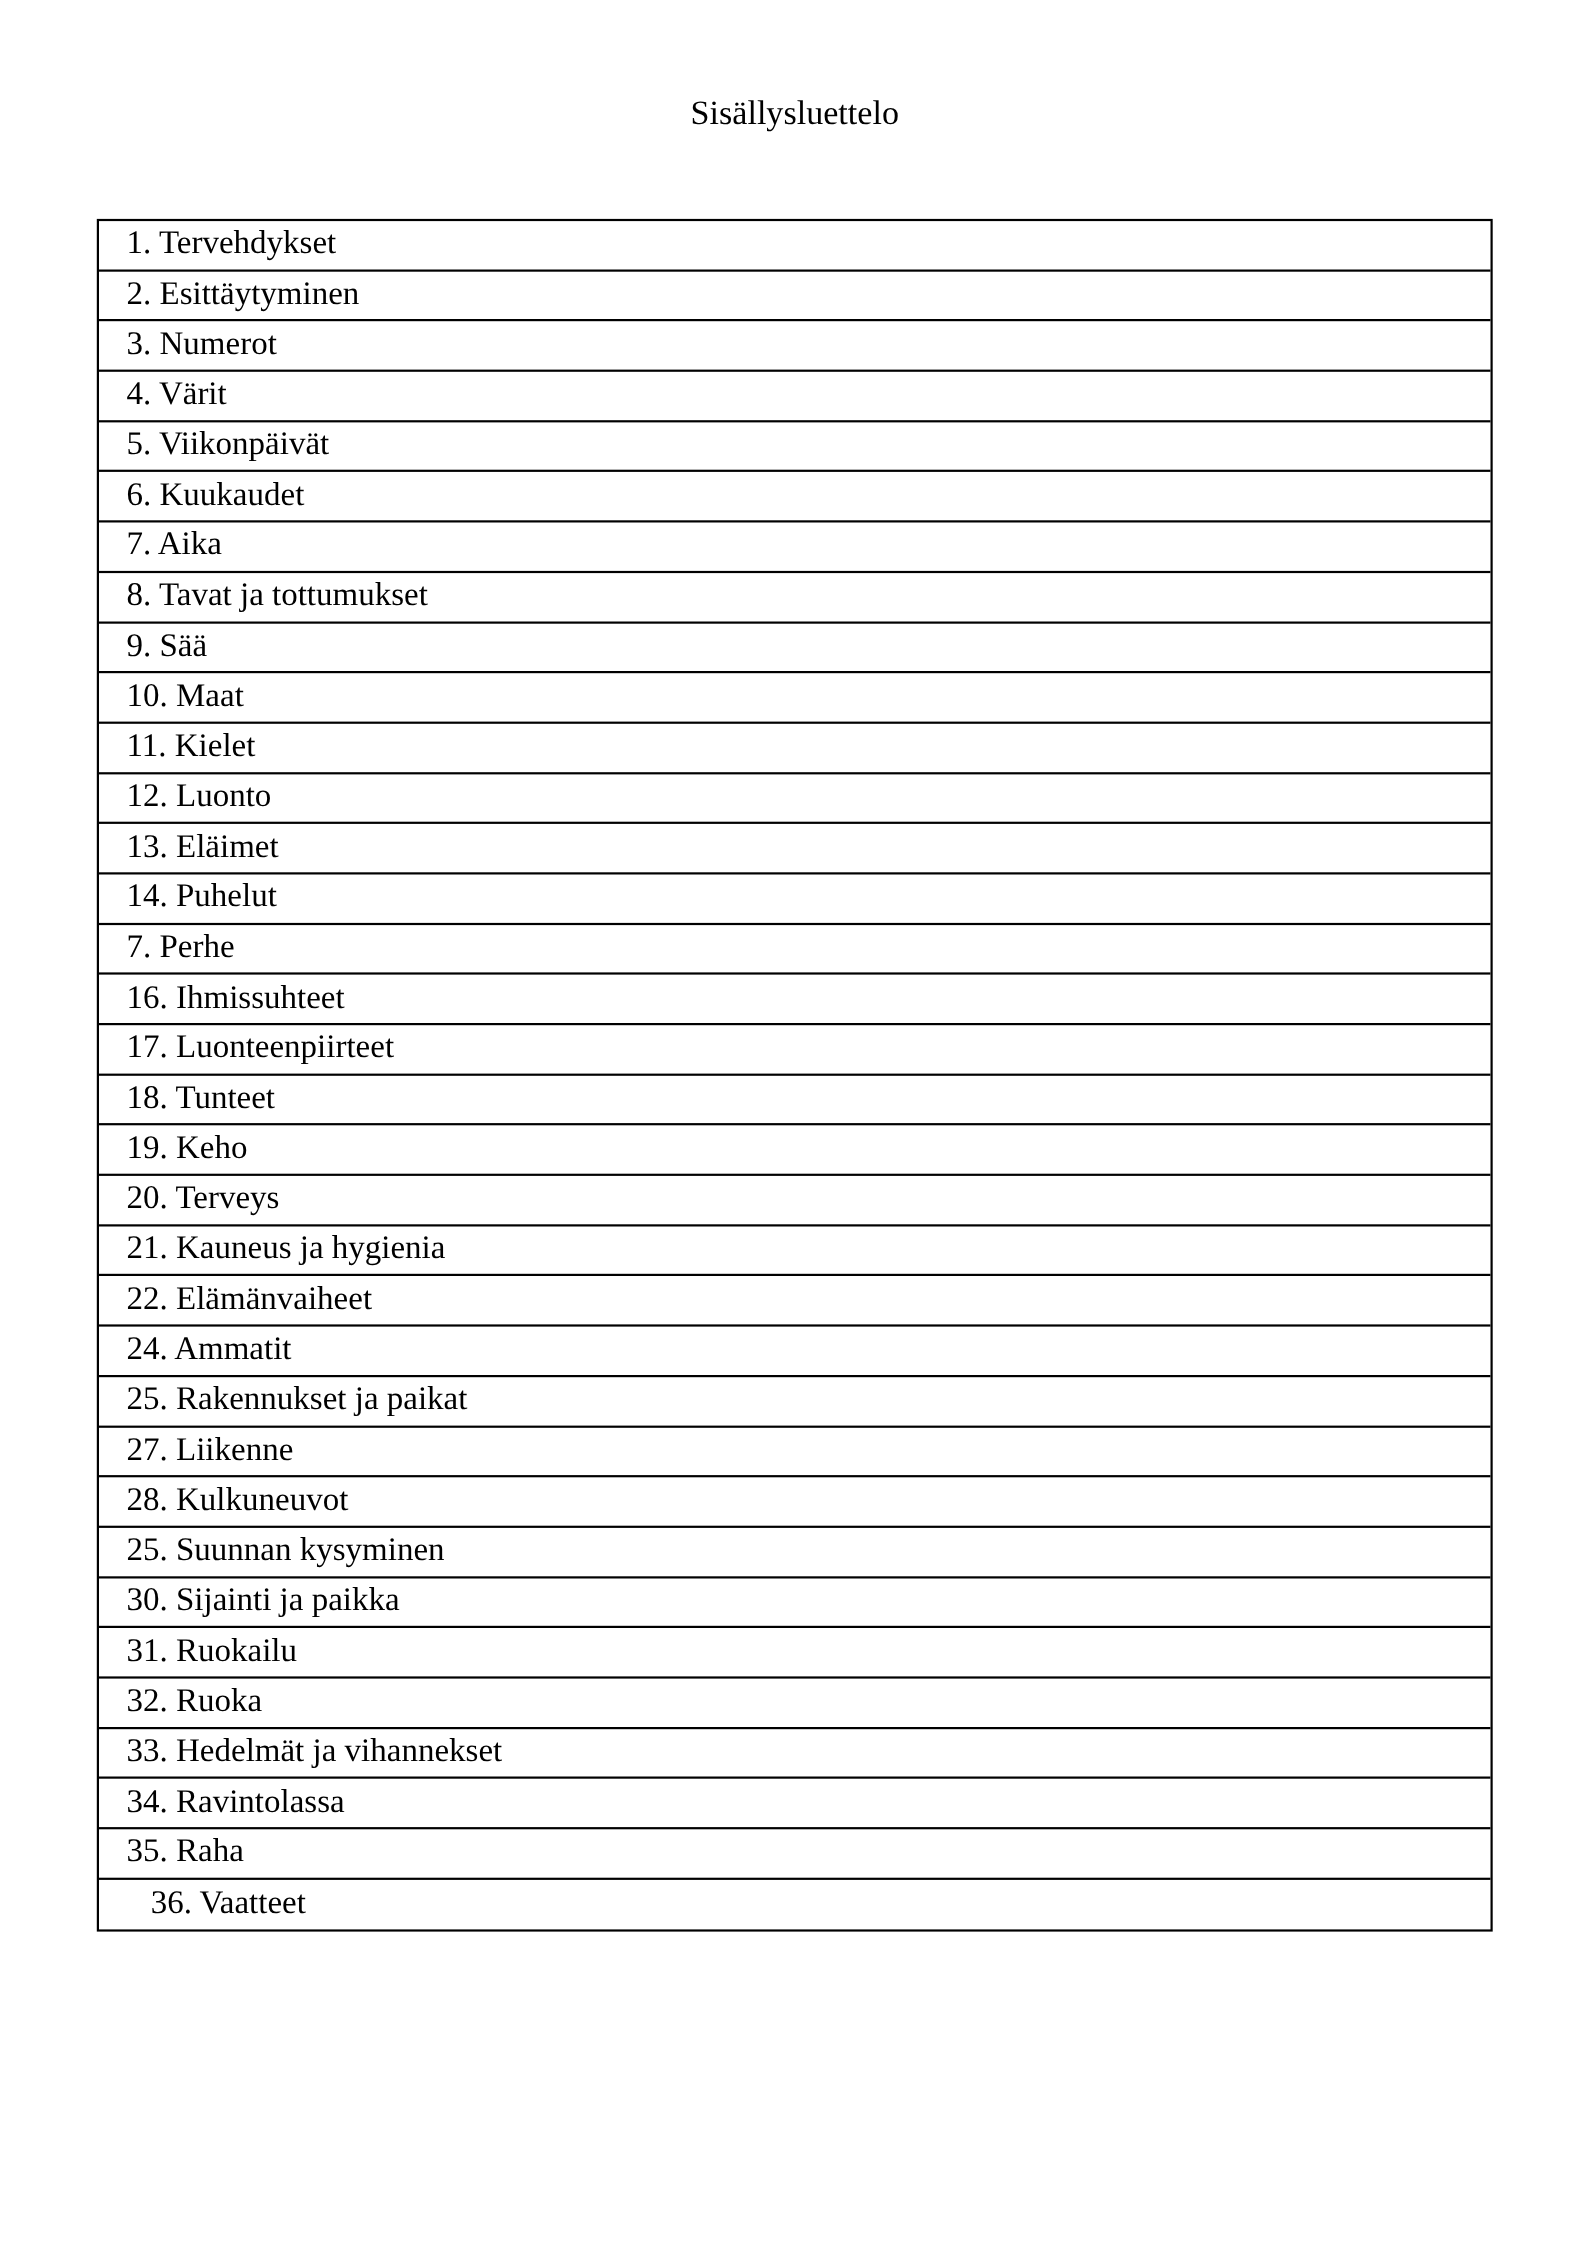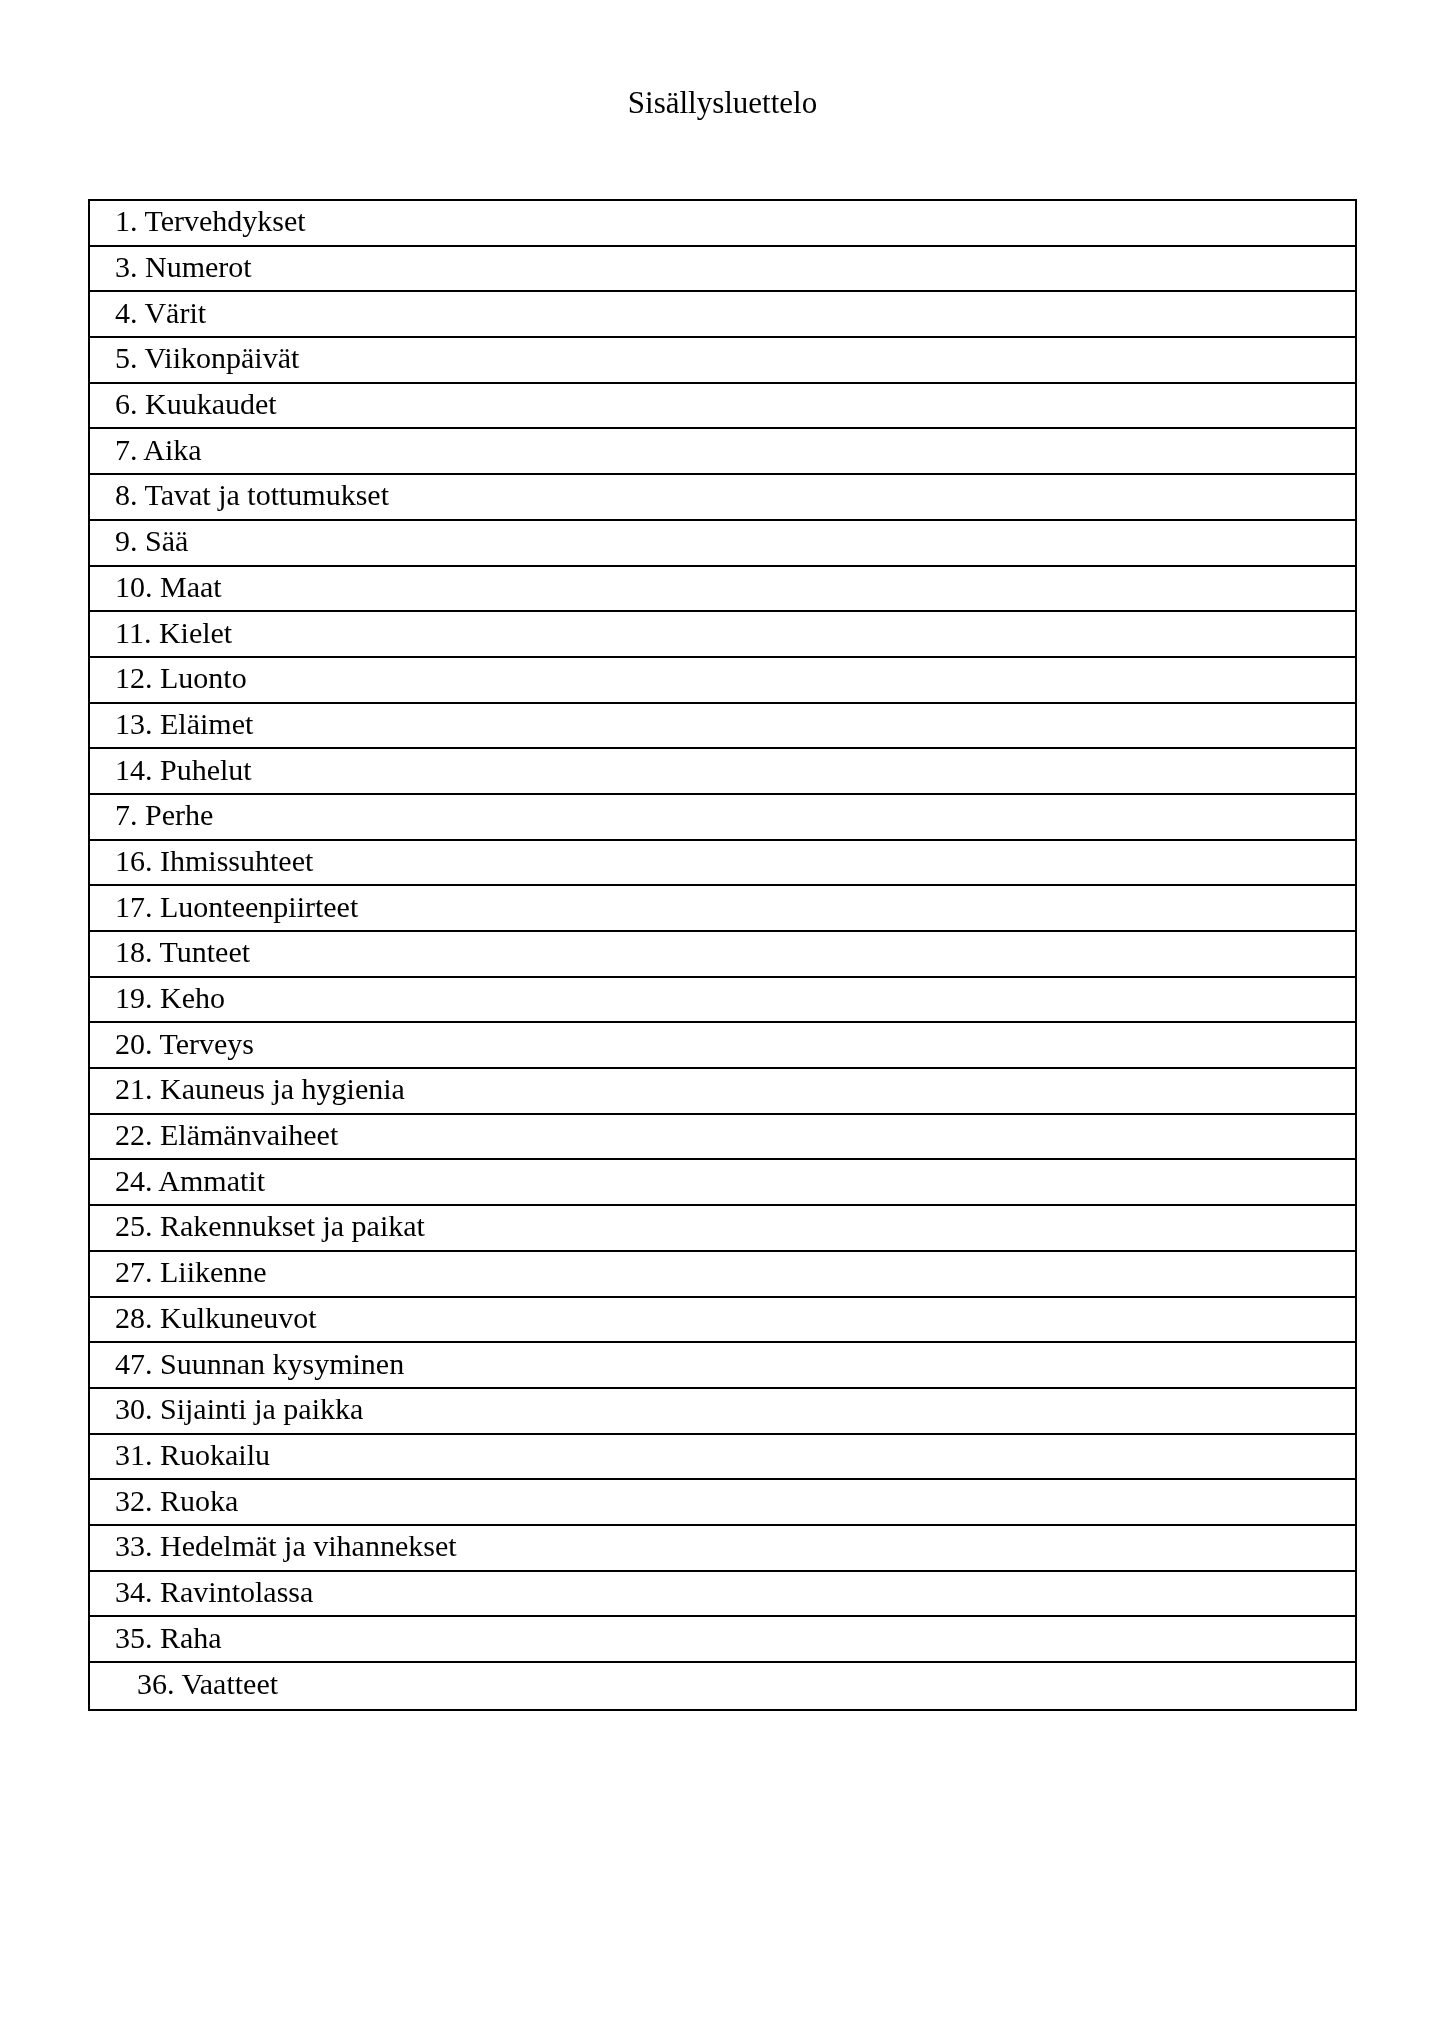--- a/index.html
+++ b/index.html
@@ -52,20 +52,23 @@
 </style>
 </head>
 <body>
 
 <div class="page">
   <div class="page-title">Sisällysluettelo</div>
 
   <div class="toc-table">
       <div class="toc-row">
     <span>1. Tervehdykset</span>
+  </div>
+      <div class="toc-row">
+    <span>2. Esittäytyminen</span>
   </div>
       <div class="toc-row">
     <span>3. Numerot</span>
   </div>
       <div class="toc-row">
     <span>4. Värit</span>
   </div>
       <div class="toc-row">
     <span>5. Viikonpäivät</span>
   </div>
@@ -126,21 +129,21 @@
       <div class="toc-row">
     <span>25. Rakennukset ja paikat</span>
   </div>
       <div class="toc-row">
     <span>27. Liikenne</span>
   </div>
       <div class="toc-row">
     <span>28. Kulkuneuvot</span>
   </div>
       <div class="toc-row">
-    <span>47. Suunnan kysyminen</span>
+    <span>25. Suunnan kysyminen</span>
   </div>
       <div class="toc-row">
     <span>30. Sijainti ja paikka</span>
   </div>
       <div class="toc-row">
     <span>31. Ruokailu</span>
   </div>
       <div class="toc-row">
     <span>32. Ruoka</span>
   </div>

